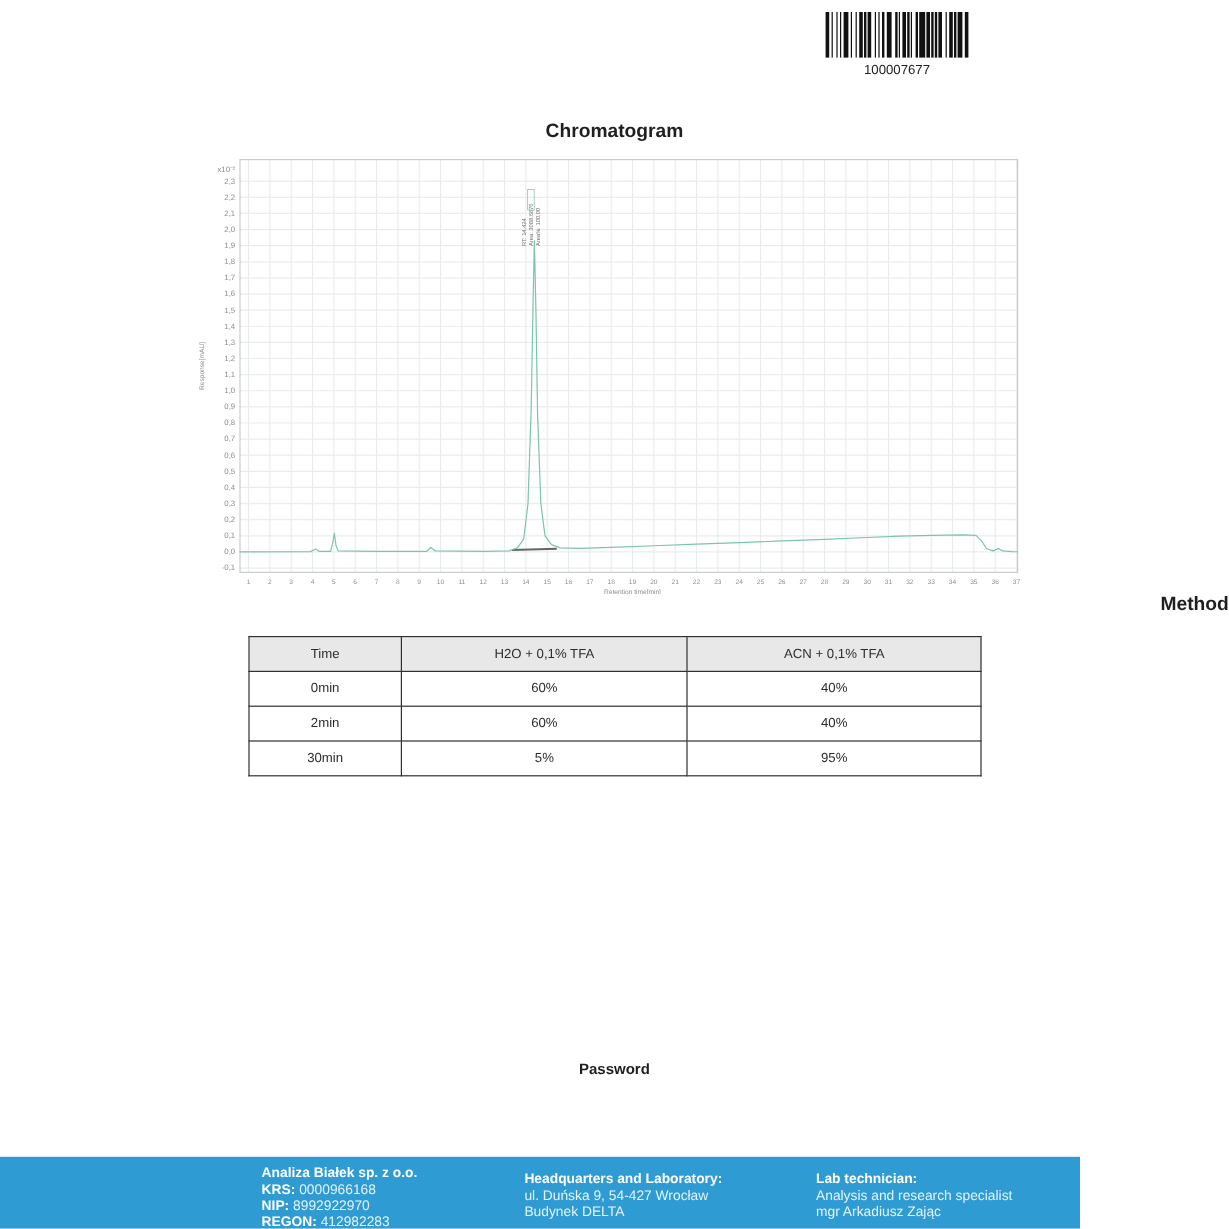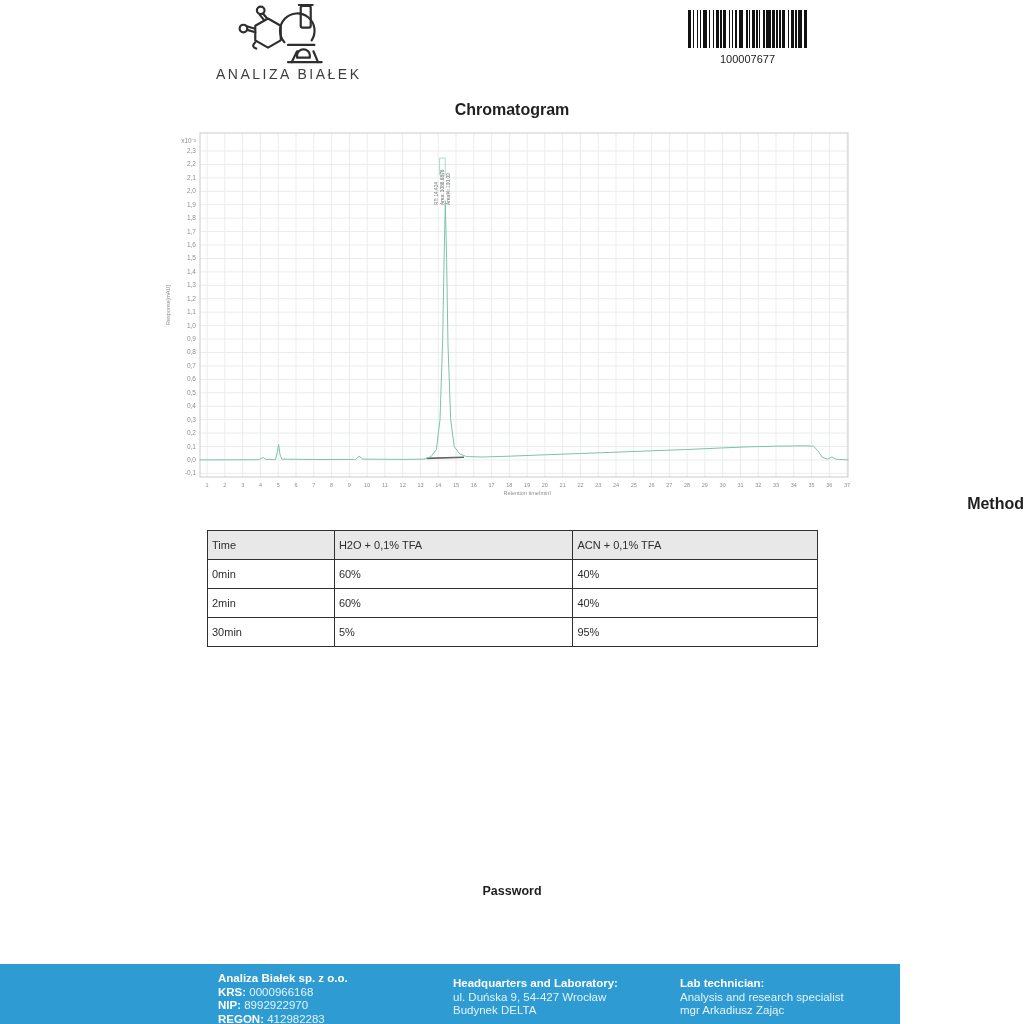--- a/index.html
+++ b/index.html
@@ -22,63 +22,45 @@
   .h-title{position:absolute;left:0;width:100%;text-align:center;font-size:16px;font-weight:bold;color:#1f1f1f;}
   #chrom-title{top:101px;}
   #method-title{top:495px;text-align:right;}
 
   
   #chart-svg{position:absolute;left:160px;top:130px;}
 
   
   .method-table{position:absolute;left:207px;top:530px;width:611px;border-collapse:collapse;
                 font-size:11px;color:#2d2d2d;}
-  .method-table th,.method-table td{border:1px solid #303030;text-align:left;height:28px;
+  .method-table th,.method-table td{border:1px solid #303030;text-align:center;height:28px;
                 font-weight:normal;padding:0 4px;}
   .method-table thead th{background:#e8e8e8;}
   .col-time{width:20.8%;} .col-a{width:39.1%;} .col-b{width:40.1%;}
 
   
   .pwd-label{position:absolute;left:0;width:100%;top:884px;text-align:center;
              font-size:12.5px;font-weight:bold;color:#1f1f1f;}
   .pwd-value{position:absolute;left:0;width:100%;top:905px;text-align:center;
              font-size:11.5px;color:#333;}
 
   
   .footer{position:absolute;left:0;top:964px;width:900px;height:84px;}
   .f-col{position:absolute;font-size:11.5px;line-height:13.5px;color:rgba(255,255,255,0.88);}
   .f-col .ttl{font-weight:bold;color:#ffffff;}
   .f-col .lbl{font-weight:bold;color:#ffffff;}
   #f-company{left:218px;top:8px;}
-  #f-hq{left:437px;top:13px;margin-left:16px;}
+  #f-hq{left:437px;top:13px;}
   #f-tech{left:680px;top:13px;}
 </style>
 </head>
 <body>
 
 <div class="page">
 
-  <div class="logo-wrap">
-    <svg class="logo-art" width="100" height="60" viewBox="0 0 110 66" fill="none" stroke="#2e2e2e" stroke-width="2.4" stroke-linecap="round" stroke-linejoin="round">
-      <path d="M30 24 L44 16 L58 24 L58 40 L44 48 L30 40 Z"></path>
-      <circle cx="36" cy="7" r="4.2"></circle>
-      <path d="M38.5 10.5 L43 16 M35 12 L39.5 17.5"></path>
-      <circle cx="17" cy="27" r="4.2"></circle>
-      <path d="M21.2 28.5 L30 31 M20.5 24.5 L29 27"></path>
-      <path d="M30 42 q-5 5 1 7"></path>
-      <path d="M62 42 A19 19 0 1 1 92 40"></path>
-      <rect x="80" y="2" width="11" height="24" rx="2"></rect>
-      <path d="M78 1 L93 1"></path>
-      <path d="M66 45 L95 45"></path>
-      <path d="M76 56 a7 6 0 0 1 14 0 l0 3 h-14 z"></path>
-      <path d="M70 64 L76 52 M94 52 L99 64"></path>
-      <path d="M66 64 H103"></path>
-    </svg>
-    <div class="logo-text">ANALIZA BIAŁEK</div>
-  </div>
 
   <div class="barcode-wrap">
     <div class="barcode-bars" id="barcode-bars">
         <div class="b k" style="width: 2.9px;"></div>
         <div class="b" style="width: 1.45px;"></div>
         <div class="b k" style="width: 1.45px;"></div>
         <div class="b" style="width: 2.9px;"></div>
         <div class="b k" style="width: 1.45px;"></div>
         <div class="b" style="width: 1.45px;"></div>
         <div class="b k" style="width: 1.45px;"></div>

